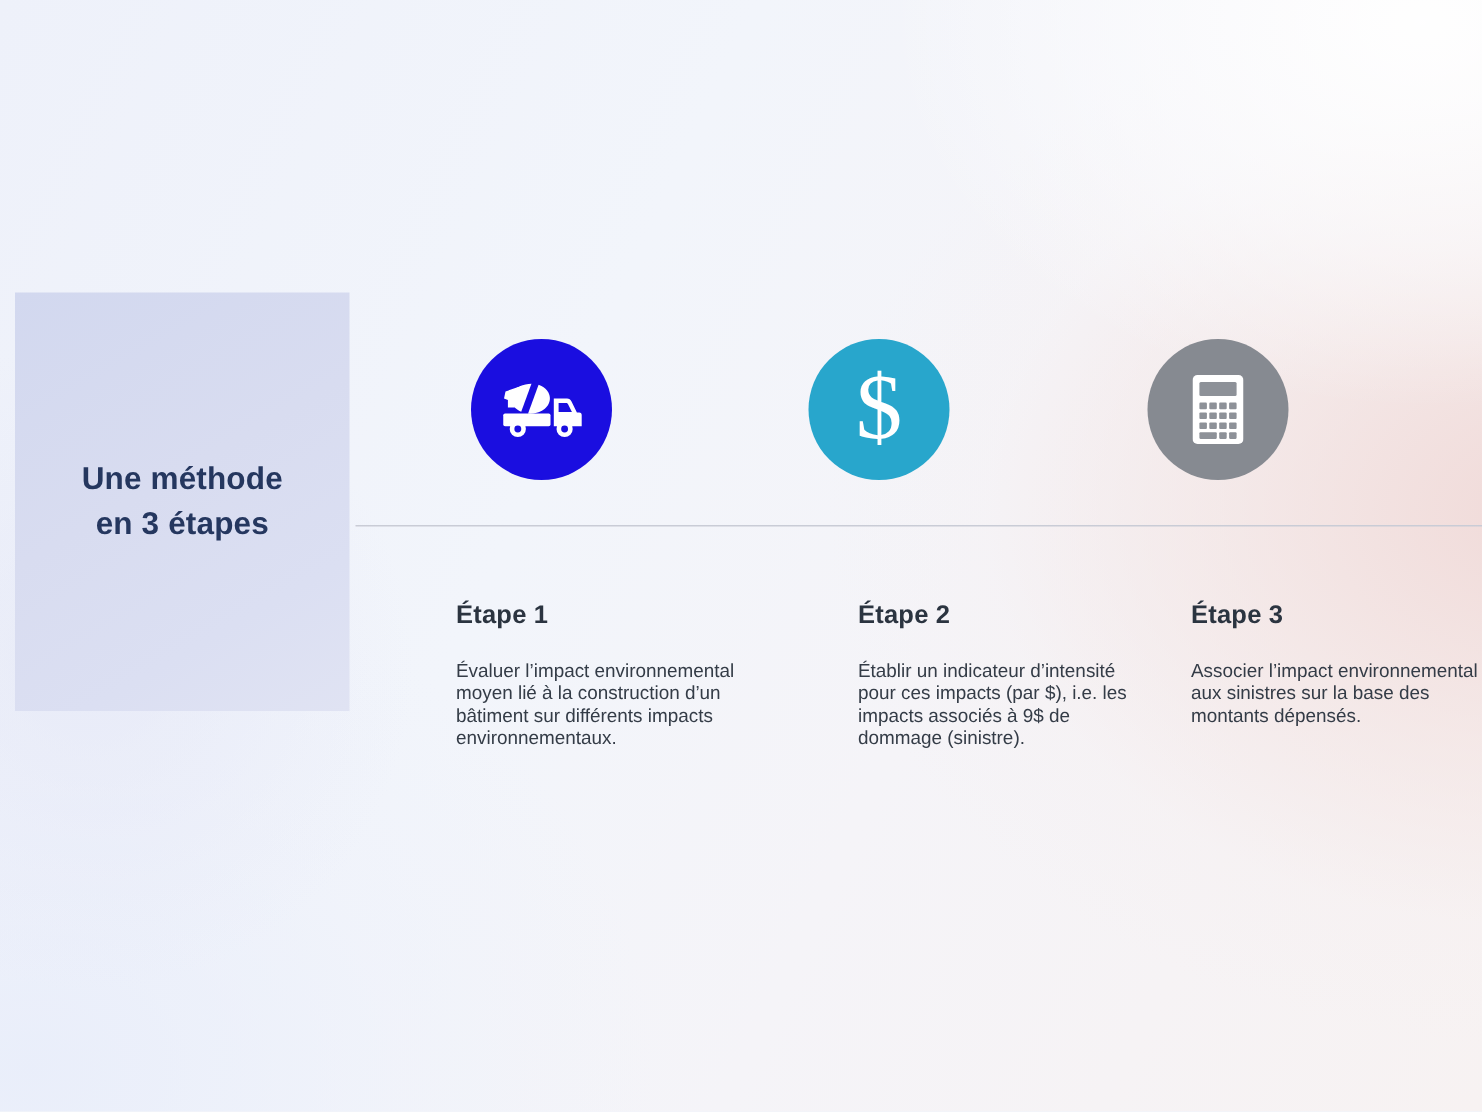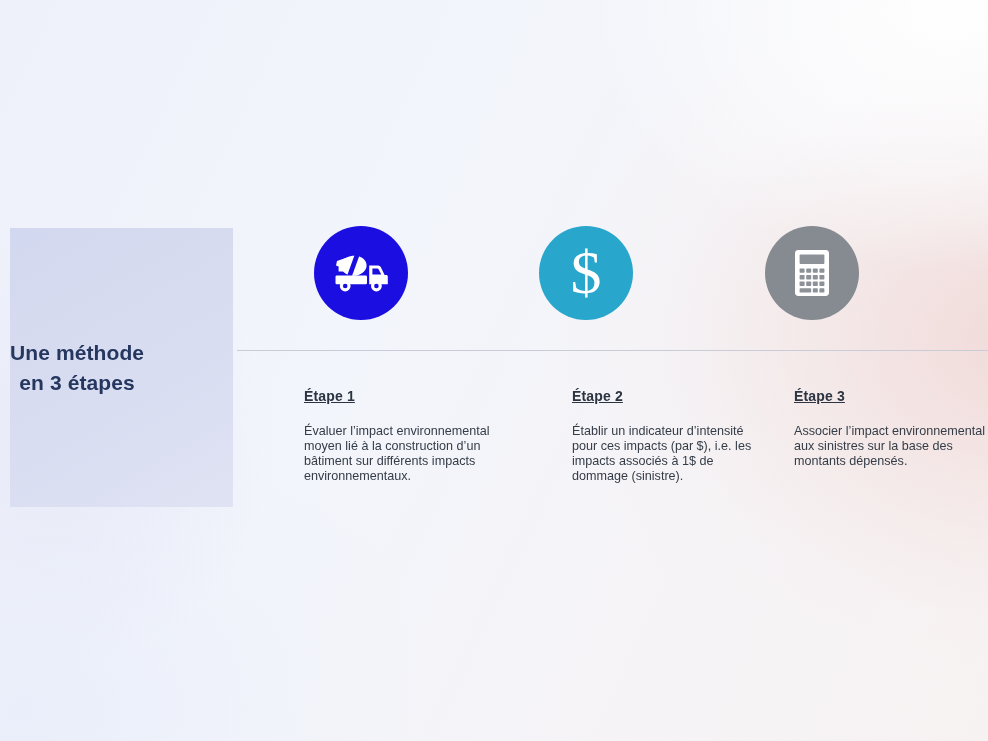--- a/index.html
+++ b/index.html
@@ -58,27 +58,27 @@
     background:
       radial-gradient(ellipse 300px 300px at 6% 60%,
         rgba(226, 229, 246, 0.55) 0%,
         rgba(255, 255, 255, 0) 72%);
   }
 
   
   #title-panel {
     position: absolute;
     left: 10px;
-    top: 228px;
+    top: 195px;
     width: 223px;
     height: 279px;
     background: linear-gradient(150deg, #d2d8ef 0%, #d8dcf0 45%, #dbdff2 75%, #e0e3f3 100%);
     display: flex;
     align-items: center;
-    justify-content: flex-start;
+    justify-content: center;
   }
   #title-panel .panel-title {
     font-size: 21px;
     font-weight: bold;
     line-height: 1.42;
     color: #25375f;
     text-align: center;
     letter-spacing: 0.1px;
     white-space: pre-line;
   }
@@ -122,26 +122,25 @@
   .step-col {
     position: absolute;
     top: 388px;
     width: 196px;
   }
   #step-col-1 { left: 304px; }
   #step-col-2 { left: 572px; }
   #step-col-3 { left: 794px; }
 
   .step-heading {
-    font-size: 14px;
+    font-size: 17px;
     font-weight: bold;
     color: #2b3440;
-    margin: 0 0 20px 0;
+    margin: 12px 0 20px 0;
     letter-spacing: 0.15px;
-    text-decoration: underline;
   }
   .step-body {
     font-size: 12.6px;
     line-height: 15px;
     color: #343c47;
     margin: 0;
   }
 </style>
 </head>
 <body>
@@ -220,21 +219,21 @@
     </span>
   </div>
 
   <div class="step-col" id="step-col-1">
     <div class="step-heading">Étape 1</div>
     <div class="step-body">Évaluer l’impact environnemental moyen lié à la construction d’un bâtiment sur différents impacts environnementaux.</div>
   </div>
 
   <div class="step-col" id="step-col-2">
     <div class="step-heading">Étape 2</div>
-    <div class="step-body">Établir un indicateur d’intensité pour ces impacts (par $), i.e. les impacts associés à 1$ de dommage (sinistre).</div>
+    <div class="step-body">Établir un indicateur d’intensité pour ces impacts (par $), i.e. les impacts associés à 9$ de dommage (sinistre).</div>
   </div>
 
   <div class="step-col" id="step-col-3">
     <div class="step-heading">Étape 3</div>
     <div class="step-body">Associer l’impact environnemental aux sinistres sur la base des montants dépensés.</div>
   </div>
 
 </div>
 
 </body></html>

